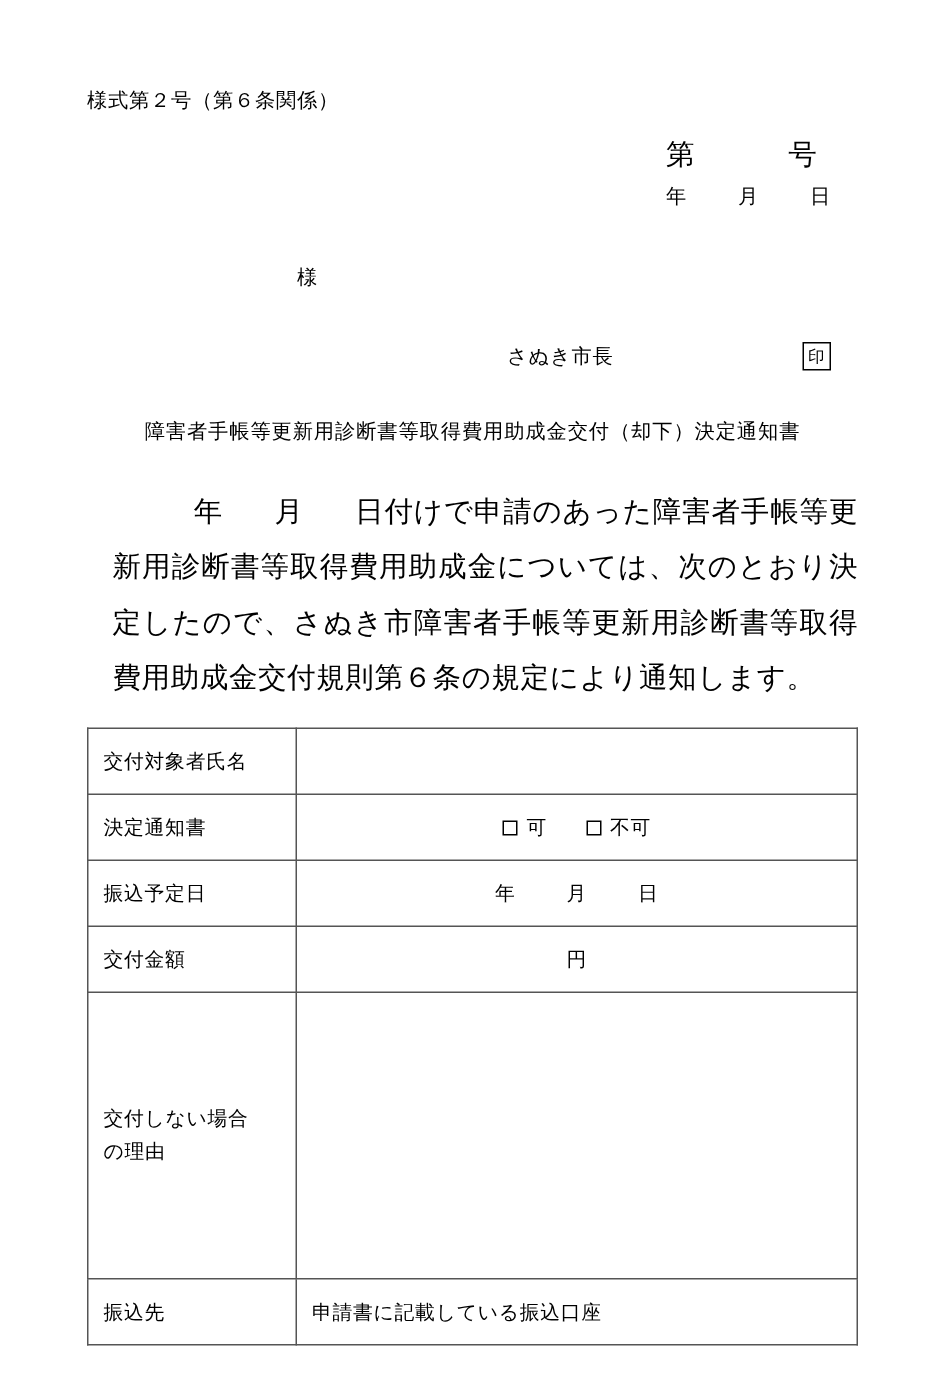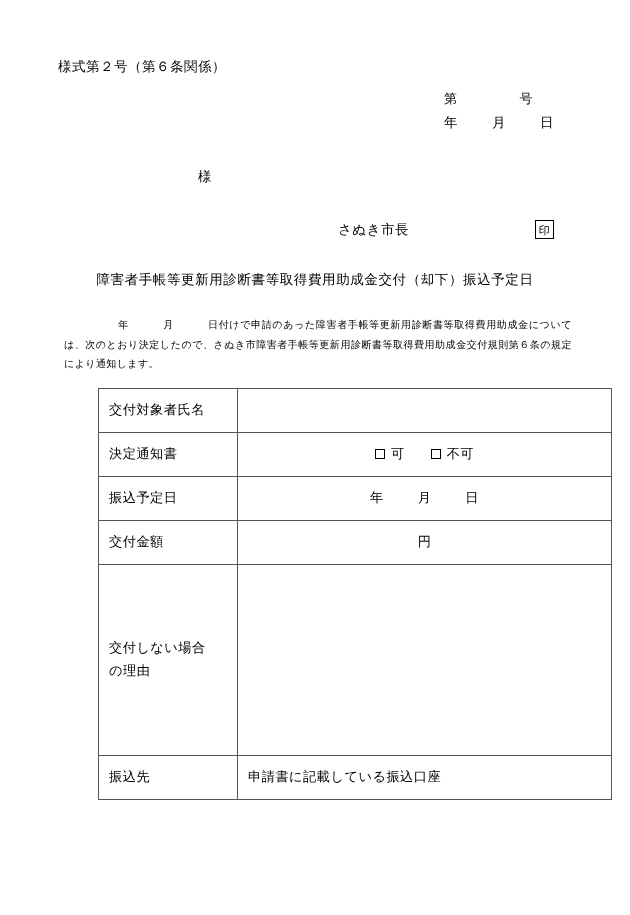--- a/index.html
+++ b/index.html
@@ -23,21 +23,21 @@
     height: 915px;
     box-sizing: border-box;
     padding: 58px 58px 40px 58px;
   }
   .form-no {
     font-size: 13.5px;
     letter-spacing: 0.5px;
     margin: 0 0 14px 0;
   }
   .doc-number-row {
-    font-size: 13px;
+    font-size: 19px;
     margin: 0 0 6px 0;
     padding-left: 386px;
     letter-spacing: 0.5px;
   }
   .doc-number-row .gap-wide {
     display: inline-block;
     width: 62px;
   }
   .doc-date-row {
     font-size: 13.5px;
@@ -77,40 +77,39 @@
     text-align: center;
     box-sizing: border-box;
   }
   .doc-title {
     font-size: 13.5px;
     text-align: center;
     margin: 0 0 26px 0;
     letter-spacing: 0.6px;
   }
   .body-text {
-    font-size: 10px;
+    font-size: 19px;
     line-height: 1.95;
-    margin: 0 0 14px 6px;
+    margin: 0 0 14px 17px;
     letter-spacing: 0.4px;
     text-align: justify;
     font-family: Liberation Serif, serif;
   }
   .body-text .indent {
     display: inline-block;
     width: 54px;
   }
   .body-text .gap {
     display: inline-block;
     width: 34px;
   }
   table.main-table {
     width: 100%;
     border-collapse: collapse;
     table-layout: fixed;
-    margin-left: 40px;
   }
   table.main-table td {
     border: 1px solid #555555;
     font-size: 13.2px;
     letter-spacing: 0.5px;
     vertical-align: middle;
     padding: 0 10px;
   }
   td.label-cell {
     width: 118px;
@@ -178,21 +177,21 @@
 
   <div class="addressee-row">
     <span>様</span>
   </div>
 
   <div class="issuer-row">
     <span class="issuer-name">さぬき市長</span>
     <span class="seal-box">印</span>
   </div>
 
-  <div class="doc-title">障害者手帳等更新用診断書等取得費用助成金交付（却下）振込予定日</div>
+  <div class="doc-title">障害者手帳等更新用診断書等取得費用助成金交付（却下）決定通知書</div>
 
   <p class="body-text">
     <span class="indent"></span><span>年</span><span class="gap"></span><span>月</span><span class="gap"></span><span>日付けで申請のあった障害者手帳等更新用診断書等取得費用</span><span>助成金については、次のとおり決定したので、さぬき市障害者手帳等更新用診断書</span><span>等取得費用助成金交付規則第６条の規定により通知します。</span>
   </p>
 
   <table class="main-table">
     <tbody>
       <tr>
         <td class="label-cell">交付対象者氏名</td>
         <td class="value-cell"></td>

